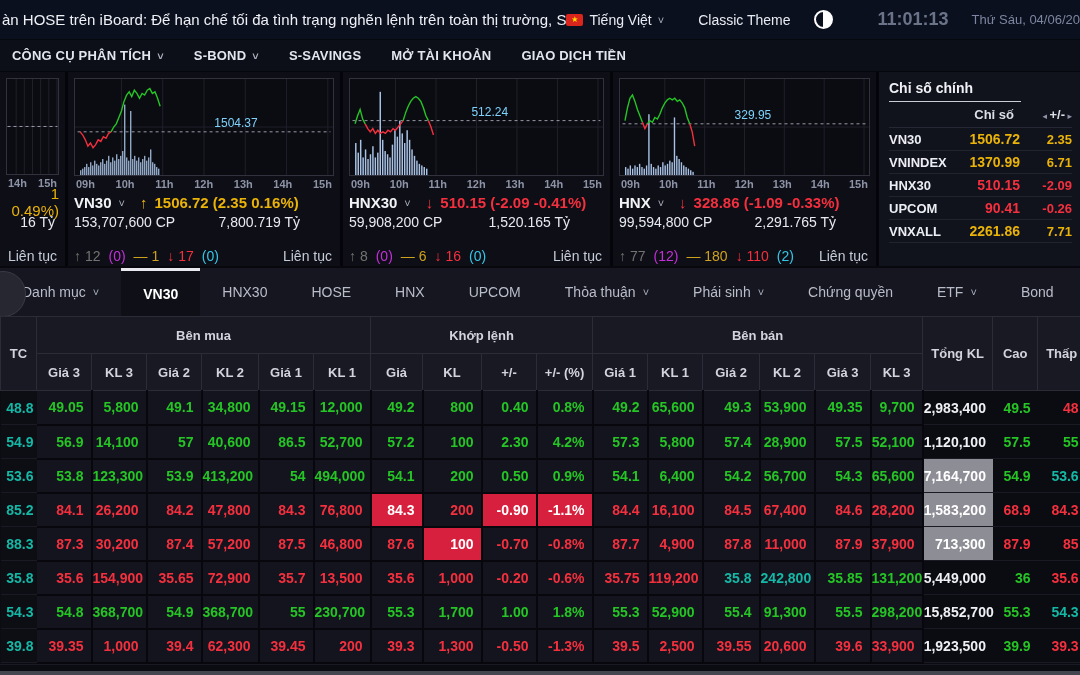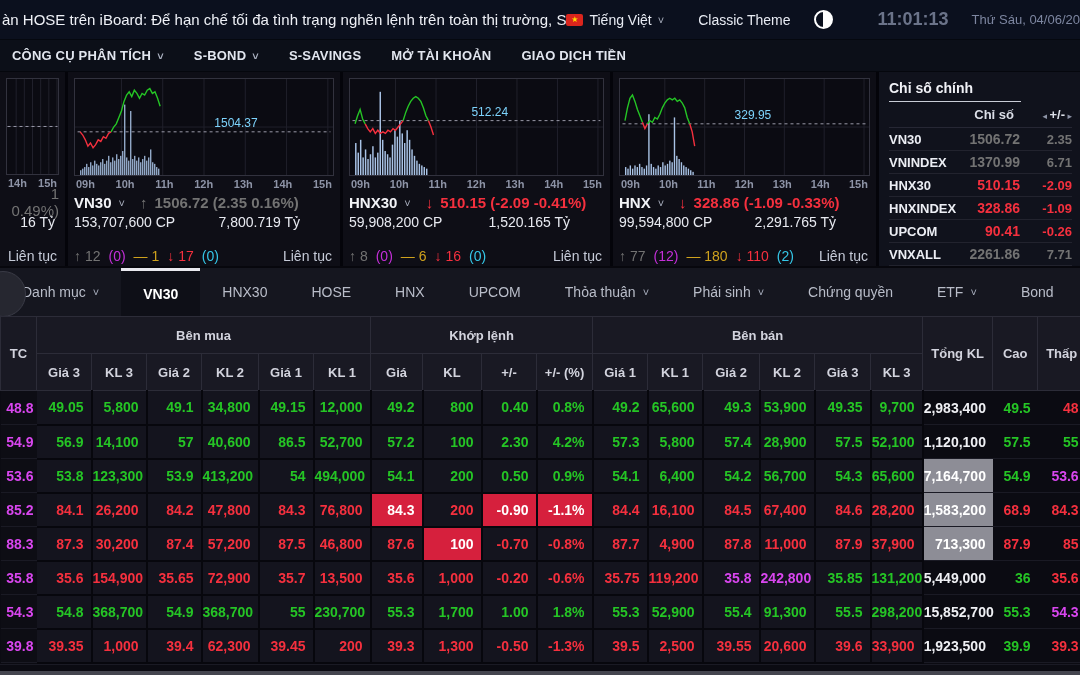--- a/index.html
+++ b/index.html
@@ -31,21 +31,21 @@
   .plot svg { position:absolute; inset:0; width:100%; height:100%; }
   .ref-label { position:absolute; color:#7dd3fc; font-size:12px; pointer-events:none; }
   .axis { height:18px; display:flex; justify-content:space-between; align-items:center; padding:0 2px; }
   .axis span { color:#8d93a6; font-size:11px; font-weight:700; }
   .s1 { height:22px; display:flex; align-items:center; gap:7px; font-size:15px; }
   .sym { color:#f2f3f7; font-weight:700; }
   .s1 .chev { margin-right:8px; }
   .s2 { height:19px; display:flex; align-items:center; justify-content:space-between; color:#e8eaf1; font-size:14px; padding-right:34px; }
   .s3 { height:20px; display:flex; align-items:flex-end; gap:8px; font-size:14px;margin-top:15px; }
   .s3 .session { margin-left:auto; color:#c6cbd8; padding-right:2px; }
-  .up { color:#737373; } .down { color:#f5303e; }
+  .up { color:#eab308; } .down { color:#f5303e; }
   .tok-g { color:#737373; } .tok-r { color:#f5303e; } .tok-y { color:#cfa21d; }
   .tok-m { color:#c42fd9; } .tok-c { color:#35c7e8; }
   .cutline { text-align:right; }
 
   
   .idxpanel { width:201px; background:#10121c; padding:5px 8px 0 10px; display:flex; flex-direction:column; }
   .idx-title { color:#f0f1f6; font-size:14px; font-weight:700; padding:3px 0 5px 0; border-bottom:1px solid #c9ccd6; width:132px; }
   .idx-head { display:flex; align-items:center; height:26px; border-bottom:1px solid #262734; }
   .idx-head .h1 { flex:1; text-align:right; color:#dcdfe8; font-size:13px; font-weight:700; }
   .idx-head .h2 { width:58px; text-align:right; color:#dcdfe8; font-size:13px; font-weight:700; }
@@ -63,21 +63,21 @@
   .tab.active { background:#0e0f17; border-top:3px solid #e8e8ee; color:#ffffff; font-weight:700; }
 
   
   .board { background:#0b0b12; position:relative; }
   table { border-collapse:collapse; table-layout:fixed; width:1085px; }
   th { background:#191923; color:#d2d3dd; font-size:13px; font-weight:700; border:1px solid #2c2c38; height:37px; }
   td { height:34px; font-size:14px; font-weight:700; text-align:right; padding-right:7px; cursor:pointer; }
   td.tile { background:#14141e; border-right:2px solid #07070d; border-bottom:2px solid #07070d; }
   td.plain { background:#0b0b12; border-bottom:1px solid #1a1a24; }
   td.tc { background:#0d0d14; border-bottom:1px solid #1a1a24; padding-right:3px; }
-  .tg { color:#25c525; } .tr2 { color:#f5303e; } .ty { color:#d946ef; } .tw2 { color:#eff0f4; }
+  .tg { color:#25c525; } .tr2 { color:#f5303e; } .ty { color:#14b8a6; } .tw2 { color:#eff0f4; }
   td.bg-red { background:#d6203d !important; color:#ffffff !important; }
   td.bg-grey { background:#8d8d96 !important; color:#ffffff !important; }
   .strip { height:7px; background:#0b0b12; border-top:1px solid #1a1a24; }
   .hscroll { height:6px; background:#44454f; width:1080px; }
 </style>
 </head>
 <body>
 
 <div class="topbar">
   <div class="marquee">àn HOSE trên iBoard: Để hạn chế tối đa tình trạng nghẽn lệnh trên toàn thị trường, SS</div>
@@ -393,25 +393,20 @@
         <span class="idx-name">VNINDEX</span>
         <span class="idx-val up">1370.99</span>
         <span class="idx-chg up">6.71</span>
       </div>
       <div class="idx-row">
         <span class="idx-name">HNX30</span>
         <span class="idx-val down">510.15</span>
         <span class="idx-chg down">-2.09</span>
       </div>
       <div class="idx-row">
-        <span class="idx-name">HNXINDEX</span>
-        <span class="idx-val down">328.86</span>
-        <span class="idx-chg down">-1.09</span>
-      </div>
-      <div class="idx-row">
         <span class="idx-name">UPCOM</span>
         <span class="idx-val down">90.41</span>
         <span class="idx-chg down">-0.26</span>
       </div>
       <div class="idx-row">
         <span class="idx-name">VNXALL</span>
         <span class="idx-val up">2261.86</span>
         <span class="idx-chg up">7.71</span>
       </div>
     </div>

